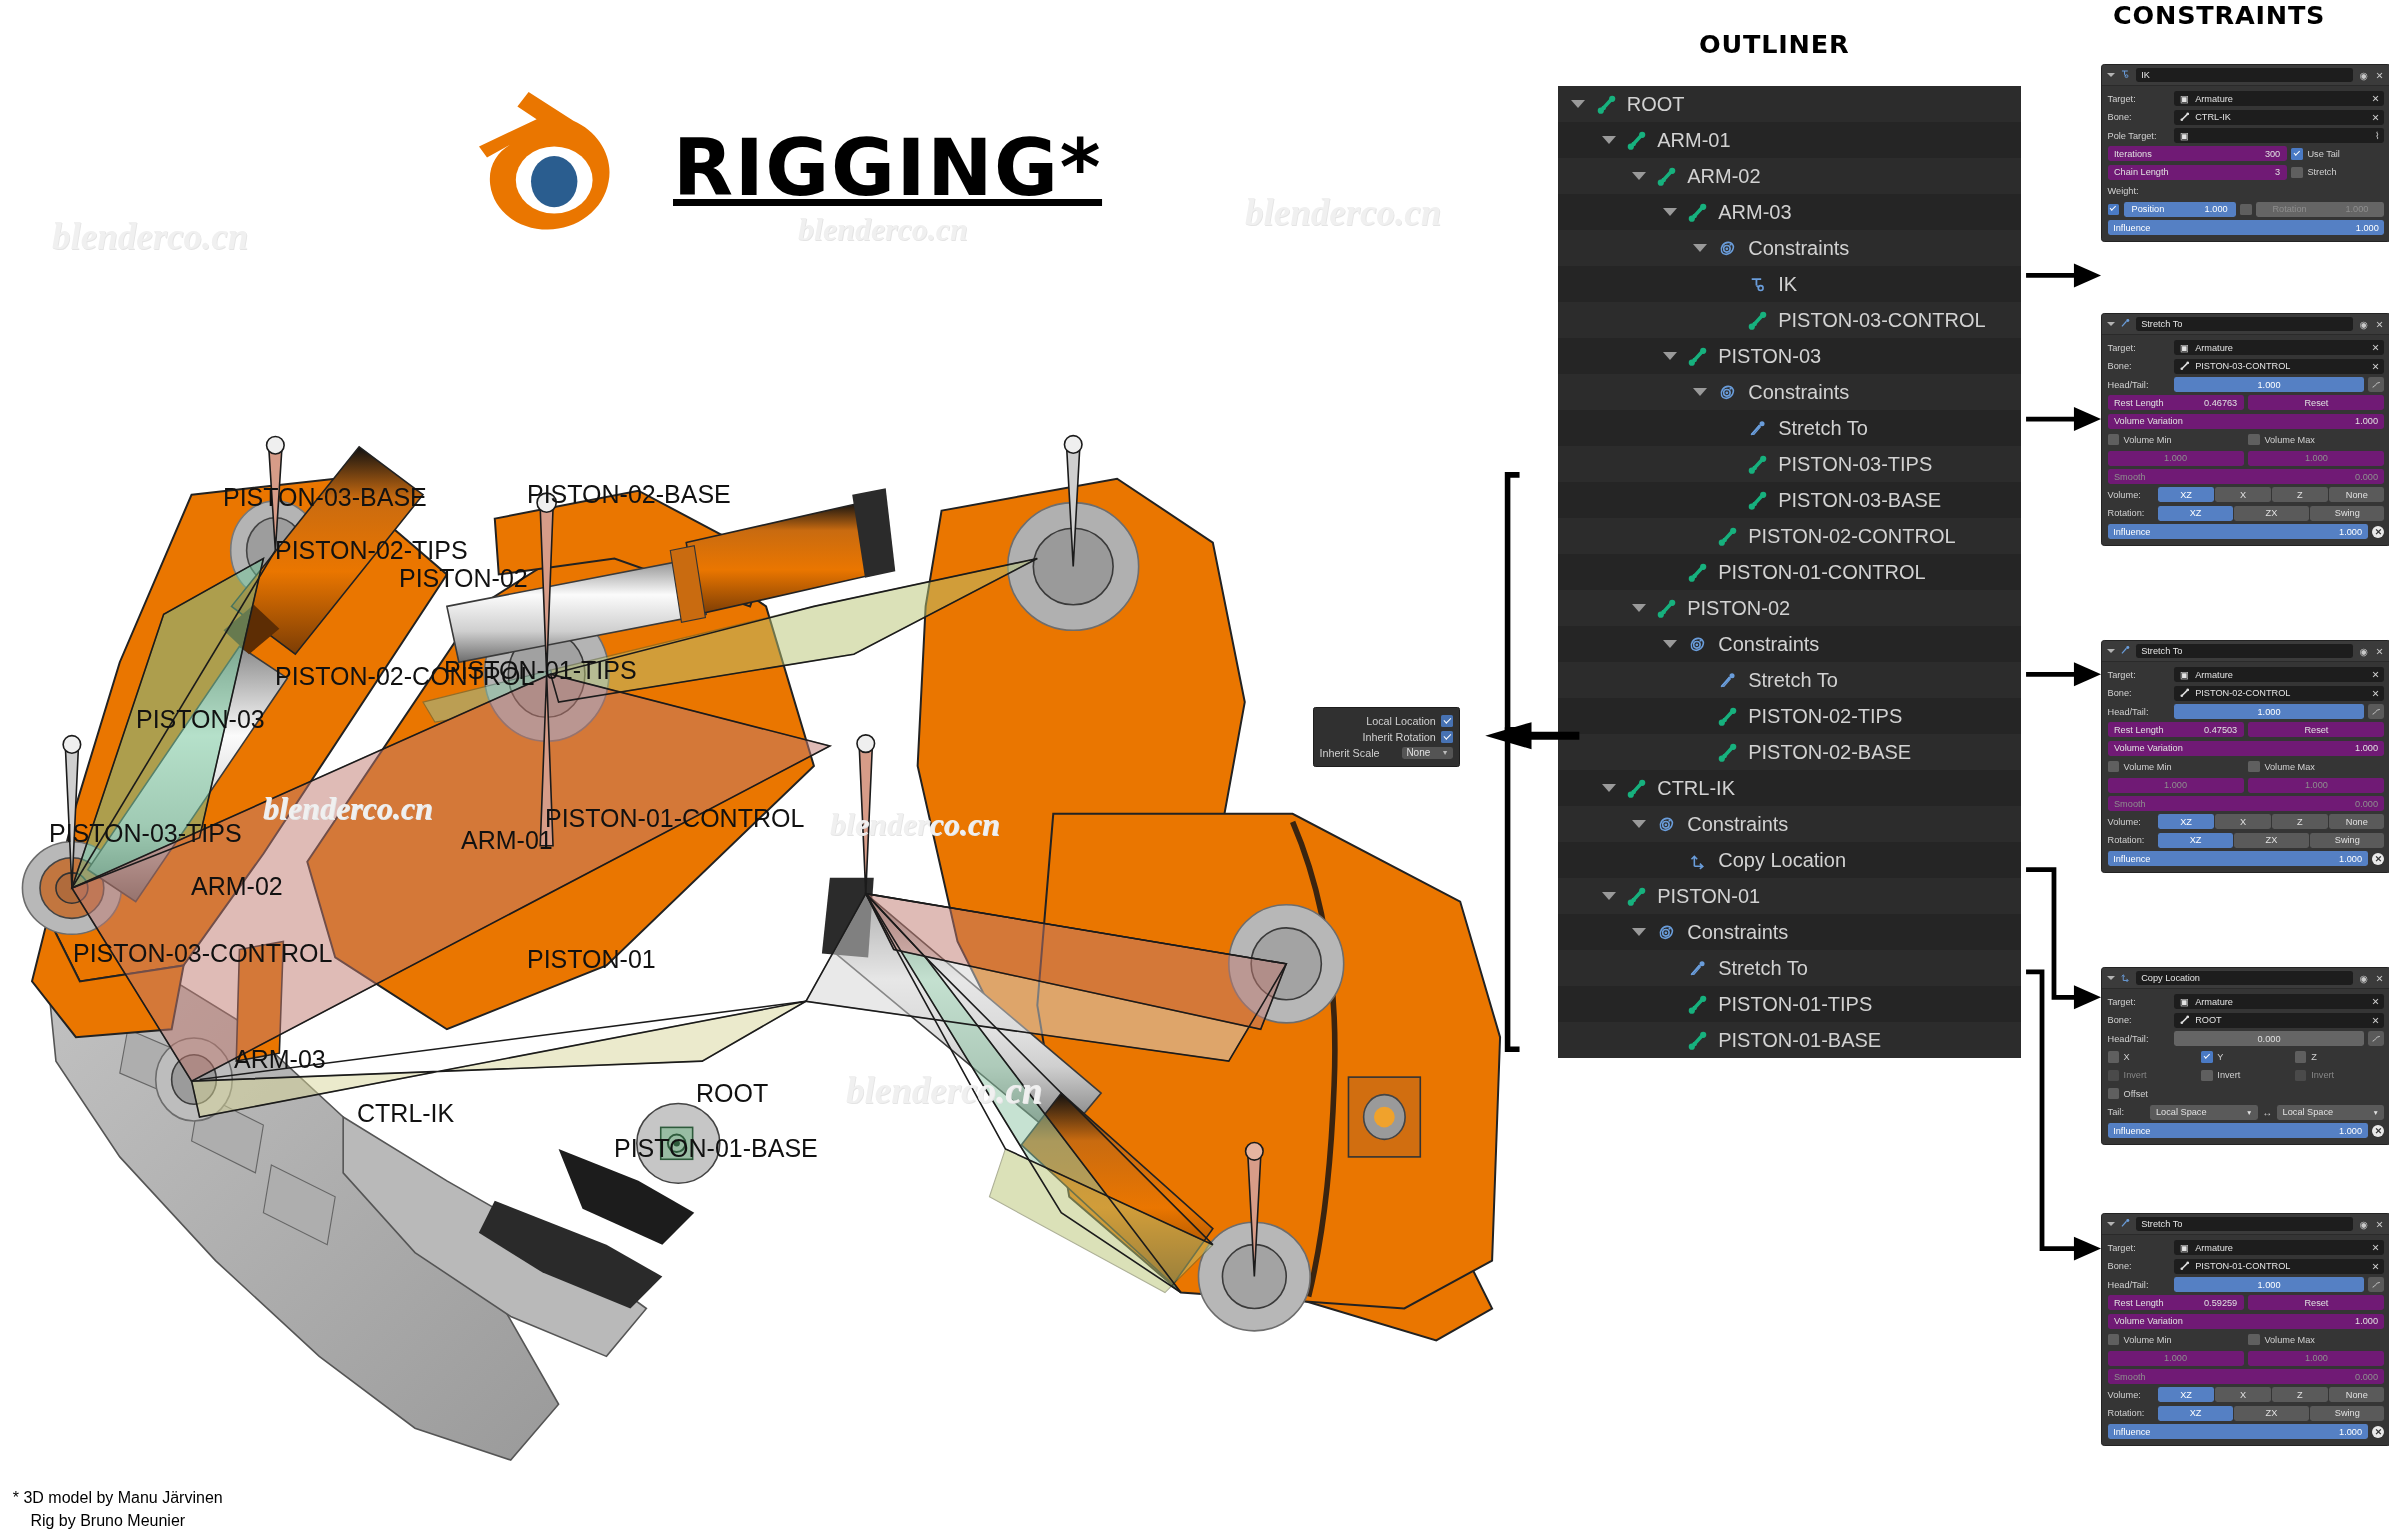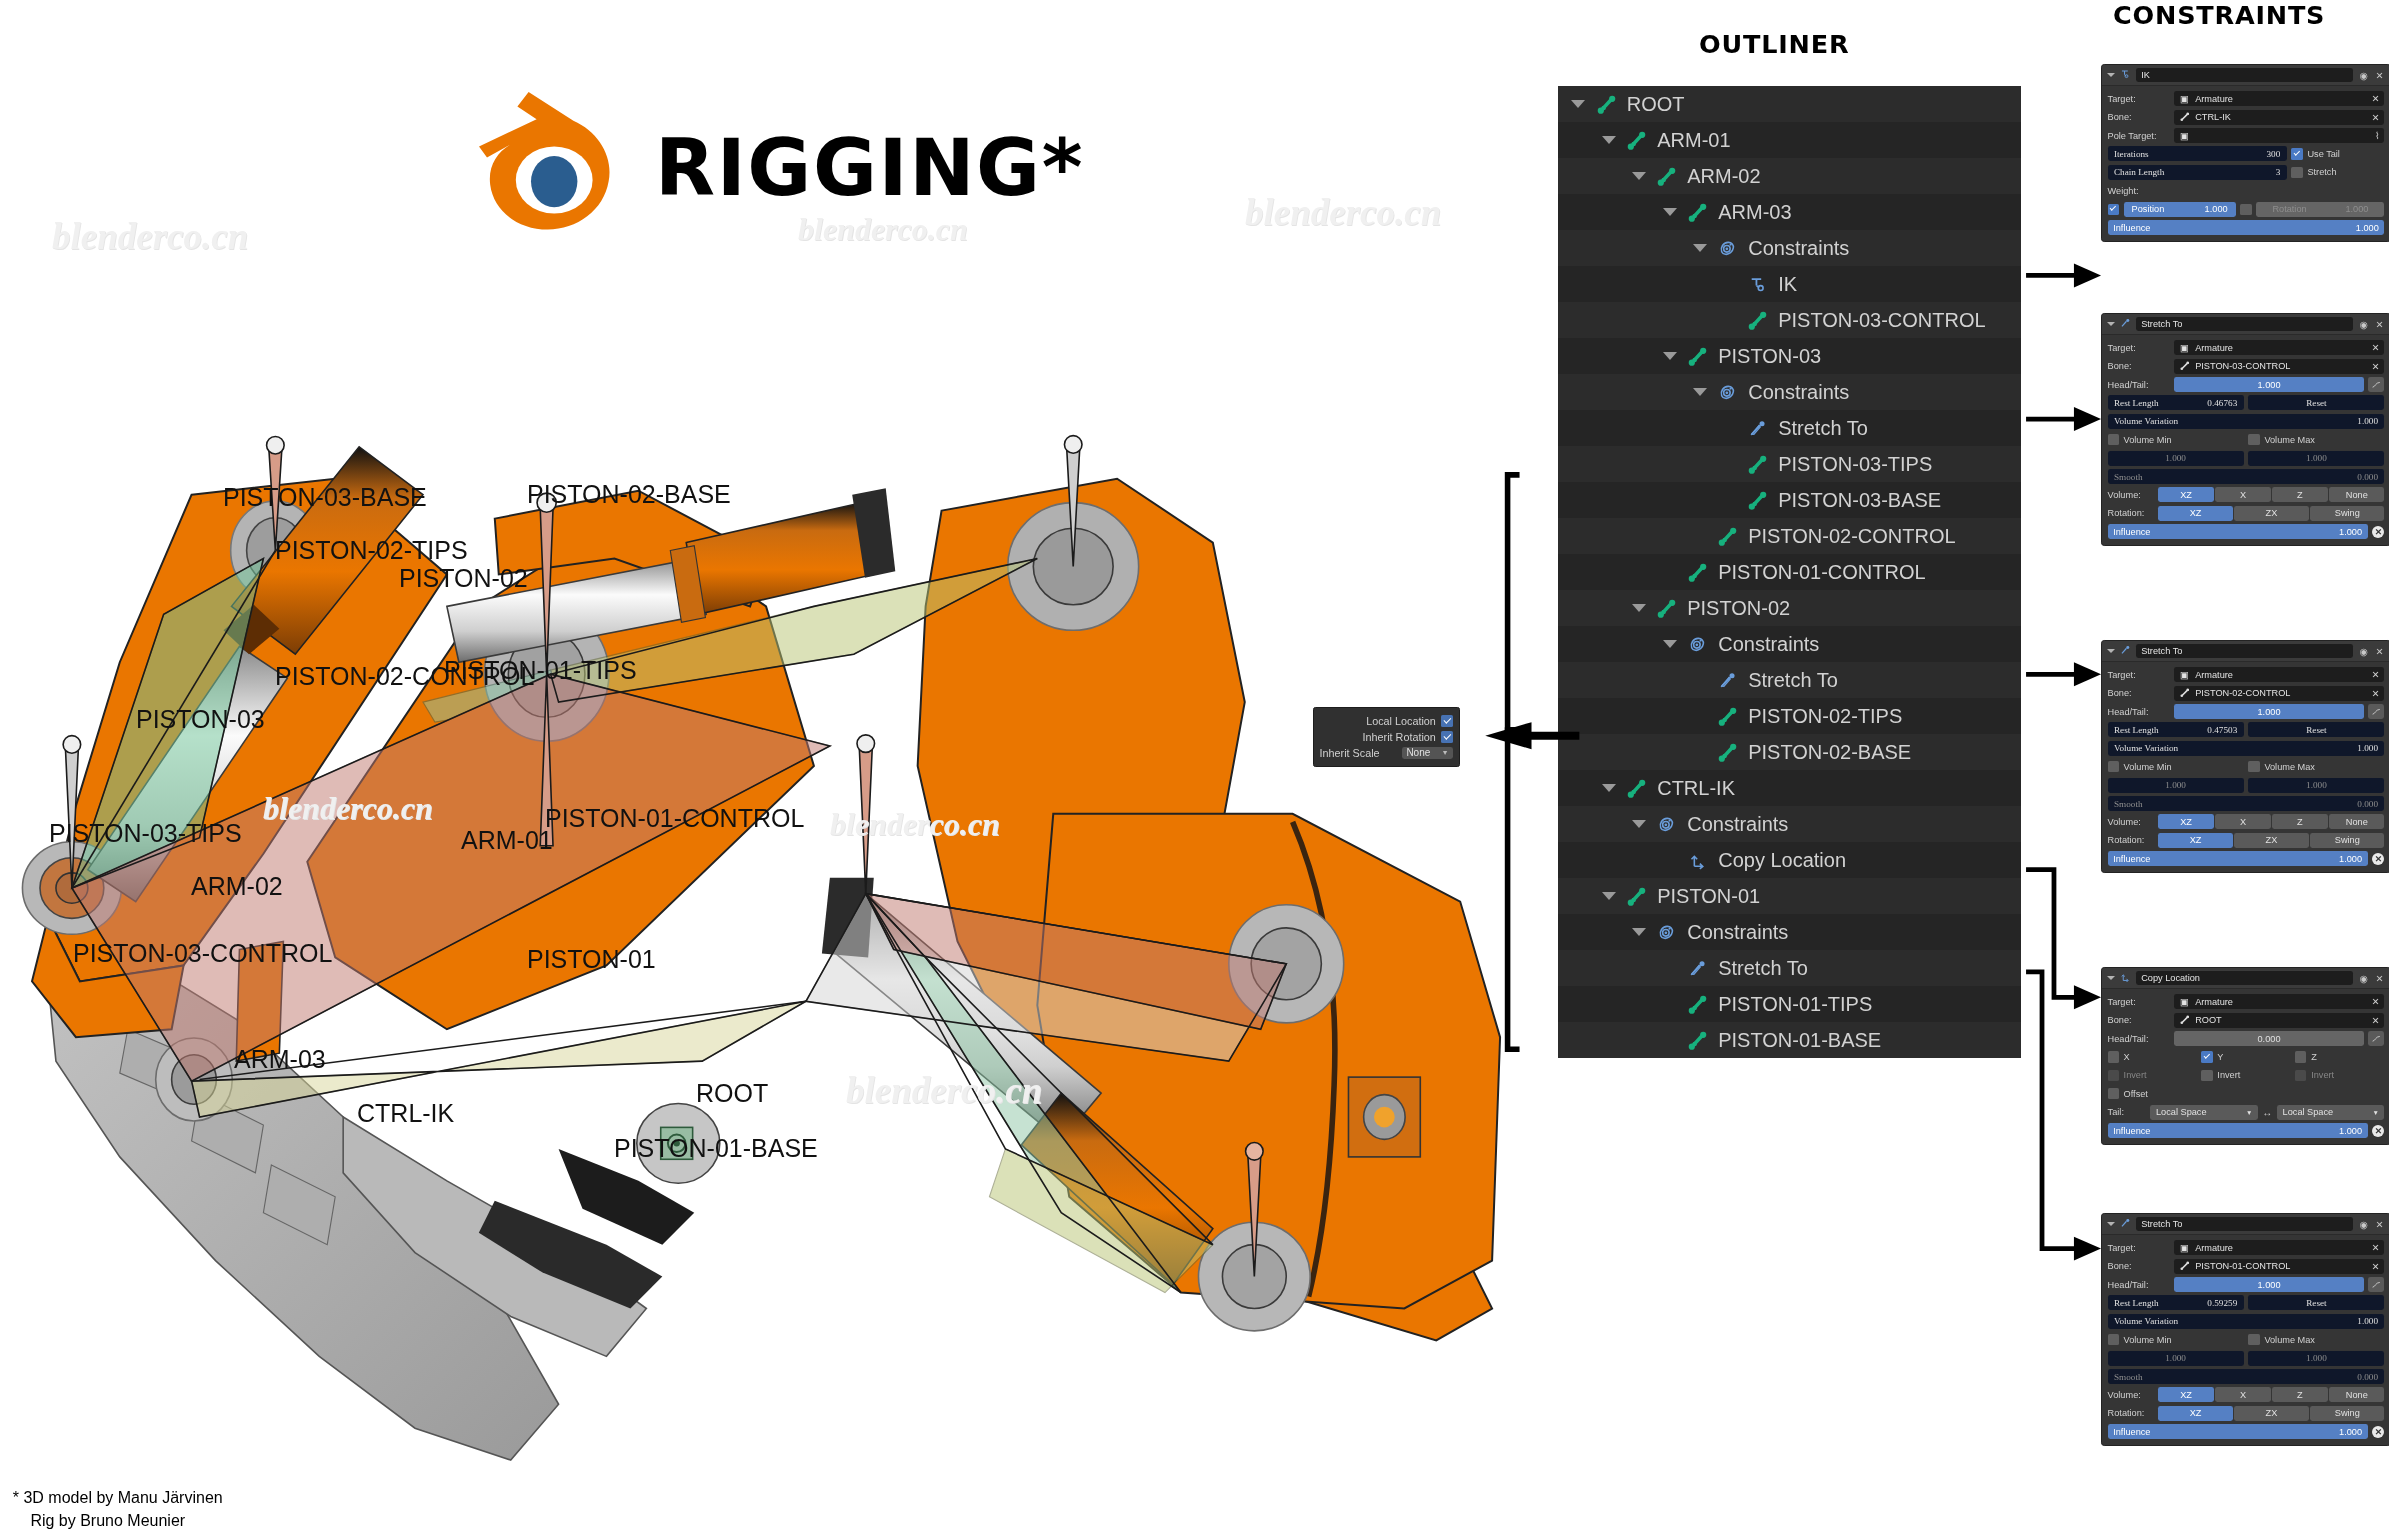--- a/index.html
+++ b/index.html
@@ -8,21 +8,21 @@
     width: 2389px; height: 1536px;
     background: #ffffff;
     font-family: "DejaVu Sans", sans-serif;
     position: relative;
     overflow: hidden;
   }
 
   
   #logo-block { position:absolute; left:471px; top:84px; display:flex; align-items:center; }
   #blender-logo { width:160px; height:168px; }
-  #title-text { margin-left:24px; line-height:0.95; }
+  #title-text { margin-left:42px; line-height:0.95;text-decoration:underline; }
   .title-line {
     font-family:"DejaVu Sans", sans-serif;
     font-weight:bold; font-size:78px; letter-spacing:1.6px; color:#000;
   }
 
   
   #viewport { position:absolute; left:0; top:0; width:1564px; height:1492px; }
   #viewport svg { position:absolute; left:0; top:0; }
 
   .vp-label {
@@ -107,22 +107,22 @@
   }
   .fieldbox .fi { width:10.4px; height:10.4px; display:flex; align-items:center; justify-content:center; }
   .fieldbox .xbtn { margin-left:auto; color:#cfcfcf; font-size:9.6px; }
   .slider {
     flex:1; background:#5580c4; border-radius:2.4px; height:15px;
     display:flex; align-items:center; justify-content:center; font-size:9.2px; color:#fff;
     position:relative;
   }
   .slider.grey { background:#656565; color:#e0e0e0; }
   .btn-grey {
-    background:#0f172a; border-radius:2.4px; height:15px; display:flex; align-items:center;
-    padding:0 6.4px; font-size:9.2px; color:#e0e0e0;font-family:Liberation Serif, serif;
+    background:#701a75; border-radius:2.4px; height:15px; display:flex; align-items:center;
+    padding:0 6.4px; font-size:9.2px; color:#e0e0e0;
   }
   .btn-grey.spread { justify-content:space-between; }
   .btn-grey.center { justify-content:center; }
   .btn-grey.dim { color:#8e8e8e; }
   .chk { width:11.2px;height:11.2px;border-radius:1.6px;background:#5f5f5f;flex:0 0 auto; }
   .chk.on { background:#4a7ac4; position:relative; }
   .chk.on::after{content:"";position:absolute;left:2.4px;top:2.4px;width:4.8px;height:2.4px;
      border-left:1.6px solid #fff;border-bottom:1.6px solid #fff;transform:rotate(-45deg);}
   .chk.dim { background:#4a4a4a; }
   .chklab { font-size:9.2px; color:#d2d2d2; }

